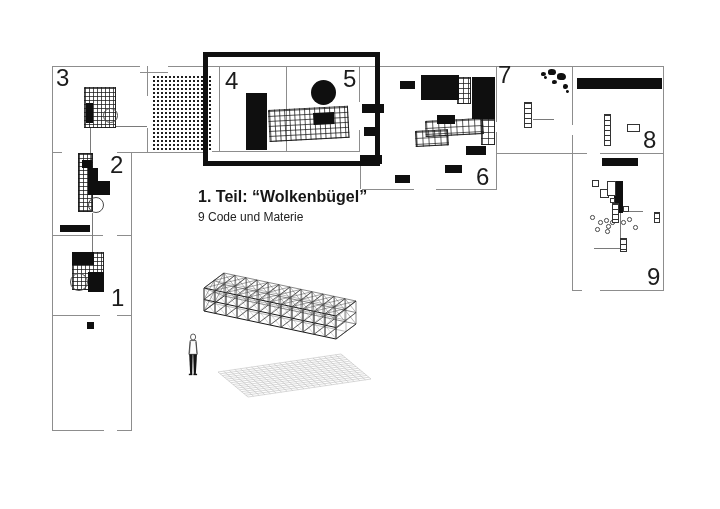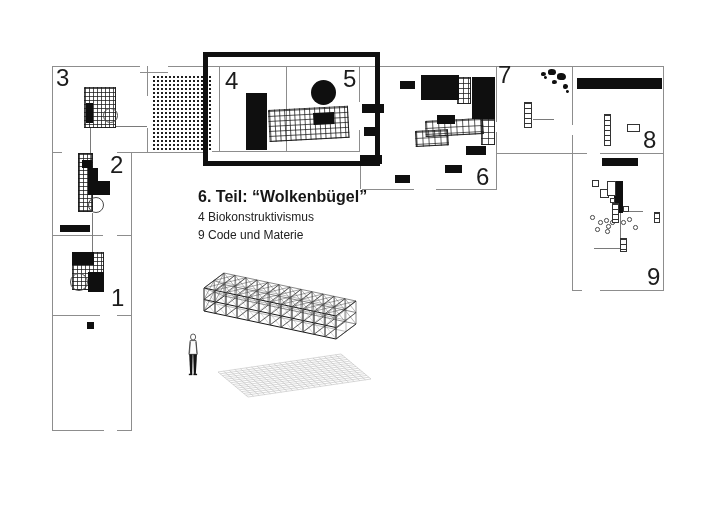--- a/index.html
+++ b/index.html
@@ -144,22 +144,21 @@
   <div class="roomnum" style="left:110px;top:153px;">2</div>
   <div class="roomnum" style="left:56px;top:66px;">3</div>
   <div class="roomnum" style="left:225px;top:69px;">4</div>
   <div class="roomnum" style="left:343px;top:67px;">5</div>
   <div class="roomnum" style="left:476px;top:165px;">6</div>
   <div class="roomnum" style="left:498px;top:63px;">7</div>
   <div class="roomnum" style="left:643px;top:128px;">8</div>
   <div class="roomnum" style="left:647px;top:265px;">9</div>
 
   <div id="title-block">
-    <div id="section-title">6. Teil: “Wolkenbügel”</div>
-    <div class="section-item">4 Biokonstruktivismus</div>
+    <div id="section-title">1. Teil: “Wolkenbügel”</div>
     <div class="section-item">9 Code und Materie</div>
   </div>
 
   <svg id="iso-svg" width="720" height="509" viewBox="0 0 720 509">
     <g id="ground-hatch">
         <line x1="218" y1="372" x2="341" y2="354" stroke="#bdbdbd" stroke-width="0.6"></line>
         <line x1="220.14285714285714" y1="373.7857142857143" x2="343.1428571428571" y2="355.7857142857143" stroke="#bdbdbd" stroke-width="0.6"></line>
         <line x1="222.28571428571428" y1="375.57142857142856" x2="345.2857142857143" y2="357.57142857142856" stroke="#bdbdbd" stroke-width="0.6"></line>
         <line x1="224.42857142857142" y1="377.35714285714283" x2="347.42857142857144" y2="359.35714285714283" stroke="#bdbdbd" stroke-width="0.6"></line>
         <line x1="226.57142857142858" y1="379.14285714285717" x2="349.57142857142856" y2="361.14285714285717" stroke="#bdbdbd" stroke-width="0.6"></line>

